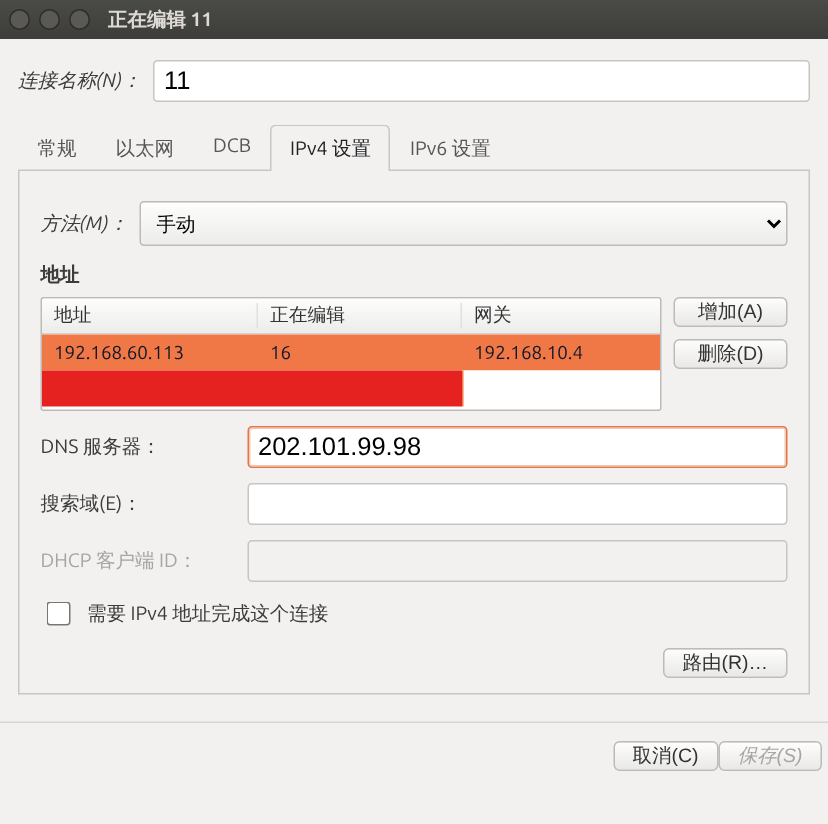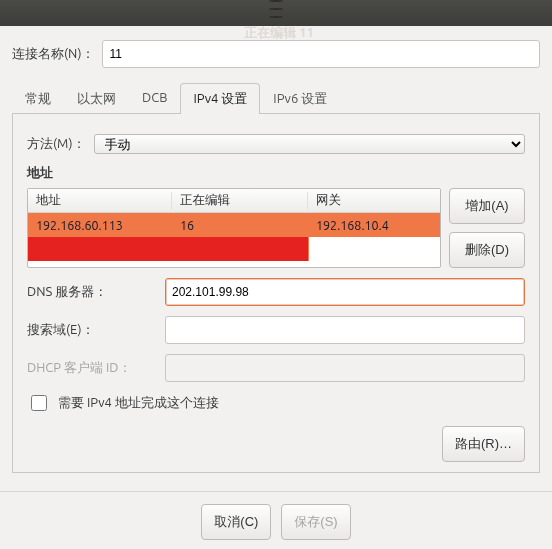--- a/index.html
+++ b/index.html
@@ -13,21 +13,20 @@
     height: 549px;
     overflow: hidden;
   }
   .titlebar {
     height: 26px;
     background: linear-gradient(#4a4a46, #3d3d39);
     display: flex;
     align-items: center;
     padding: 0 6px;
     gap: 6px;
-    flex-direction: column;
   }
   .wbtn {
     width: 14px; height: 14px; border-radius: 50%;
     background: #5a5955;
     border: 1px solid #2e2d2a;
     display: inline-block;
   }
   .title {
     color: #ddd9d4;
     font-weight: bold;
@@ -36,29 +35,29 @@
   }
   .content {
     padding: 8px 12px 12px 12px;
   }
   .row {
     display: flex;
     align-items: center;
     gap: 8px;
     margin: 6px 0;
   }
-  .row label { flex-shrink: 0; }
+  .row label { flex-shrink: 0; font-style: italic; }
   .text-input {
     flex: 1;
     height: 28px;
     border: 1px solid #c7c4c2;
     border-radius: 3px;
     background: #fff;
     padding: 0 6px;
-    font-size: 12px;
+    font-size: 17px;
     outline: none;
   }
   .text-input.focus {
     border: 1px solid #e07746;
     box-shadow: 0 0 0 1px rgba(221,114,62,.4) inset;
   }
   .text-input.disabled { background: #f2f1f0; color: #999; }
   .tabs {
     display: flex;
     border-bottom: 1px solid #c9c6c3;
@@ -81,21 +80,21 @@
     color: #222;
   }
   .tab-panel {
     border: 1px solid #c9c6c3;
     border-top: none;
     padding: 14px 14px 10px 14px;
   }
   .section-label { font-weight: bold; margin: 10px 0 6px 0; }
   .method-row { margin-bottom: 6px; }
   select.big {
-    flex: 1; height: 20px;
+    flex: 1; height: 30px;
     border: 1px solid #bdbab7;
     border-radius: 3px;
     background: linear-gradient(#fdfdfd,#ececea);
     padding: 0 6px;
     font-size: 13px;
   }
   .addr-wrap { display: flex; gap: 8px; }
   .table {
     flex: 1;
     border: 1px solid #bdbab7;
@@ -110,43 +109,42 @@
   .c3 { flex: 1; }
   .thead { background: linear-gradient(#fdfdfd,#ececea); border-bottom: 1px solid #d5d2cf; color:#333; }
   .thead .tcell { border-right: 1px solid #e3e0dd; }
   .thead .tcell:last-child { border-right: none; }
   .trow.sel { background: #f07746; color: #0f172a; }
   .trow.edit { height: 24px; }
   .edit .ecell1 { flex: 0 0 280px; height:100%; background: #e62220; }
   .edit .ecell2 { flex: 1; height:100%; background: #fff; border-left: 1px solid #f07746; }
   .sidebtns { width: 76px; display: flex; flex-direction: column; gap: 8px; }
   button.std {
-    height: 36px;
+    height: 20px;
     border: 1px solid #bdbab7;
     border-radius: 4px;
     background: linear-gradient(#fdfdfd,#e9e8e6);
     font-size: 13px;
     color: #333;
     cursor: pointer;
     padding: 0 12px;
   }
-  button.std:disabled { color: #a7a4a1; }
+  button.std:disabled { color: #a7a4a1; font-style: italic; }
   .field-row { display: flex; align-items: center; gap: 10px; margin: 10px 0; }
   .field-row label { width: 128px; }
   .field-row.disabled label { color: #a7a4a1; }
   .cb-row { display: flex; align-items: center; gap: 8px; margin-top: 10px; }
   input[type=checkbox] { width: 16px; height: 16px; }
   .routes-row { display: flex; justify-content: flex-end; margin-top: 12px; }
   .footer {
     border-top: 1px solid #d7d4d1;
     margin-top: 6px;
-    padding: 12px 16px;
-    display: flex;
-    justify-content: center;
-    gap: 10px;
+    padding: 12px 4px;
+    display: flex;
+    justify-content: flex-end;
   }
 </style>
 </head>
 <body>
 
 <div class="titlebar">
   <span class="wbtn"></span>
   <span class="wbtn"></span>
   <span class="wbtn"></span>
   <span class="title">正在编辑 11</span>

